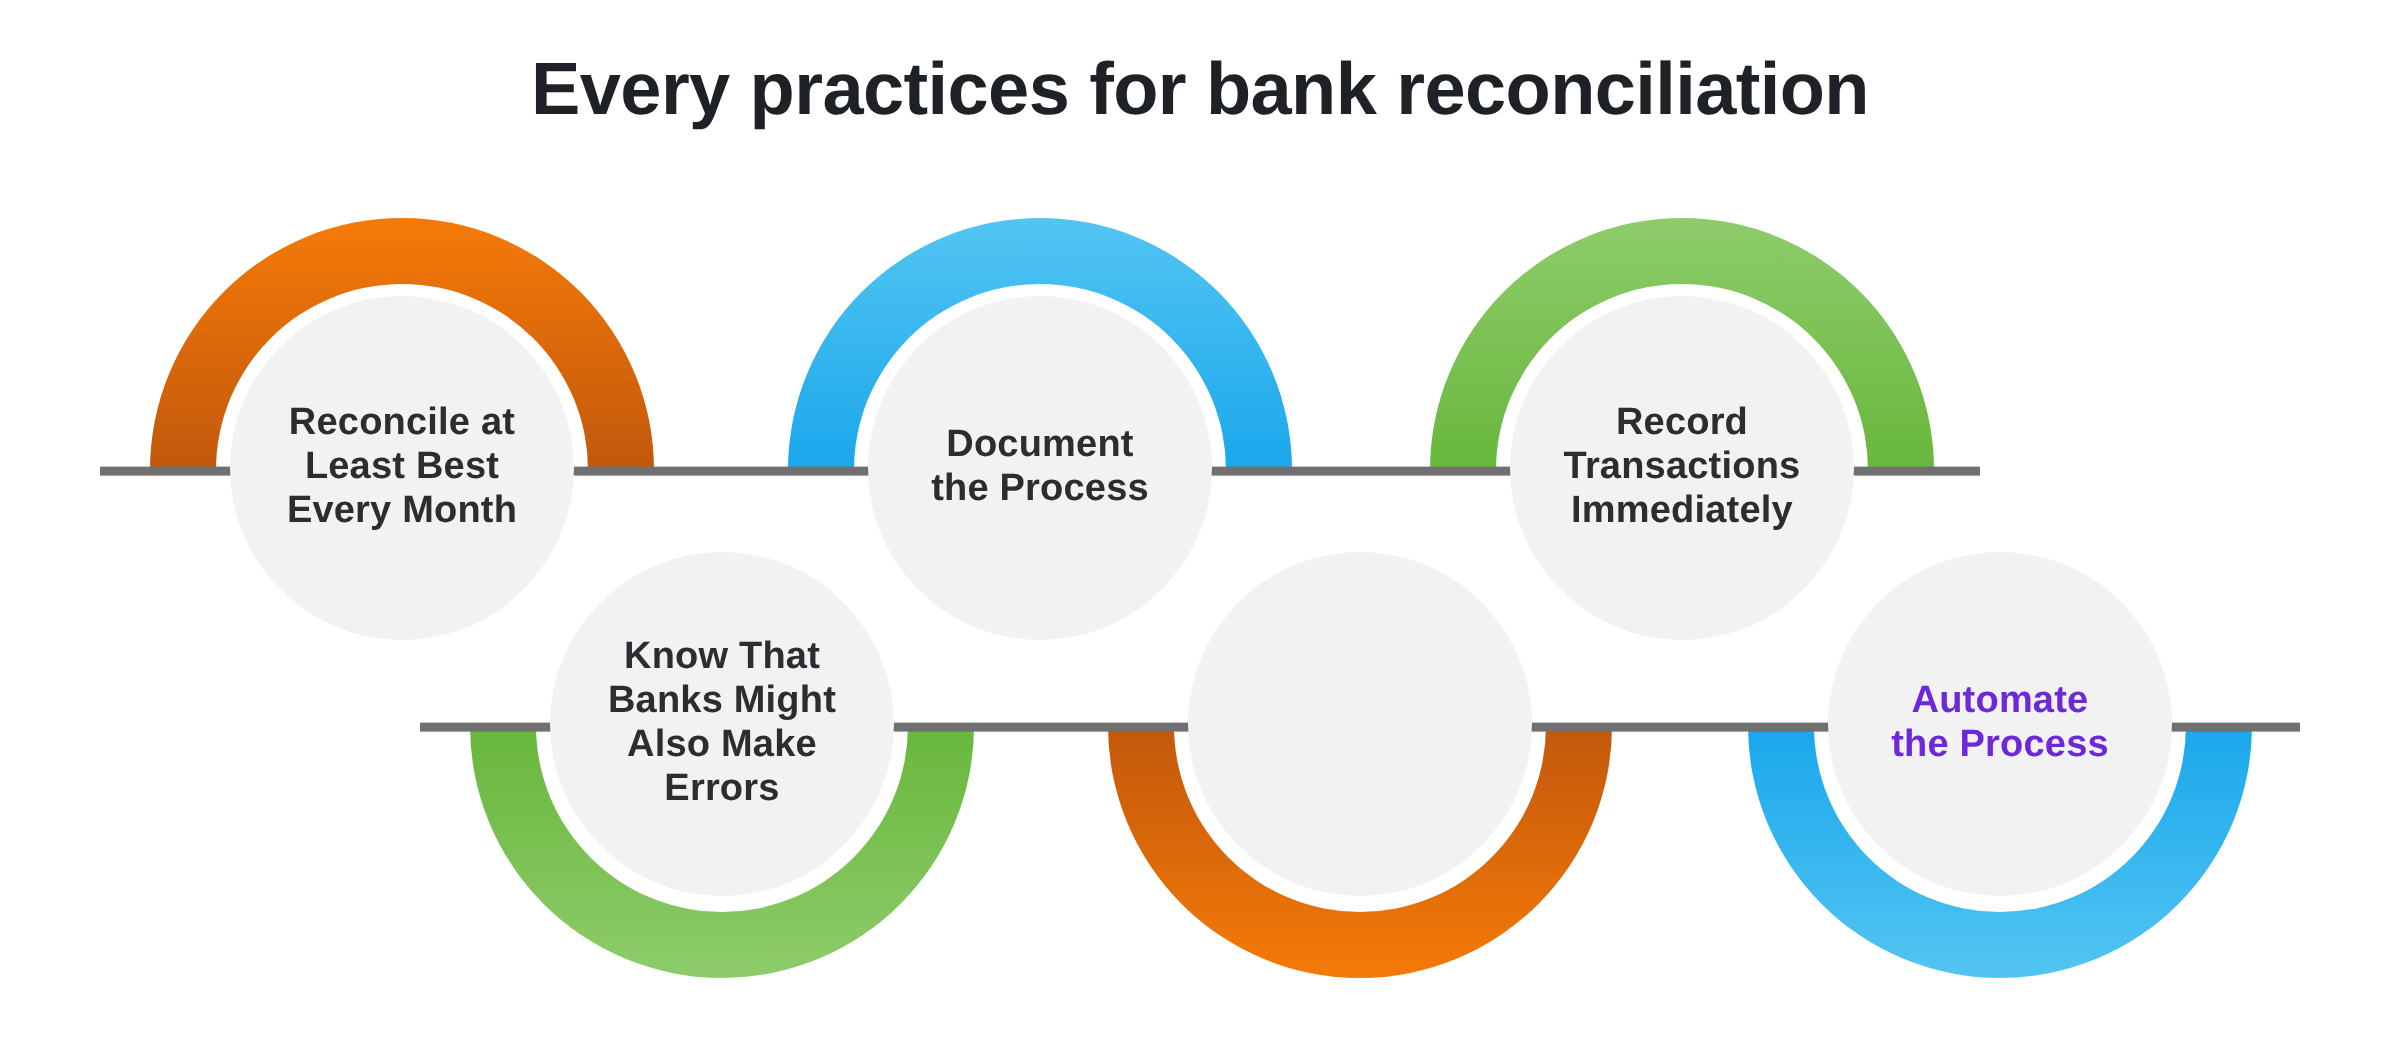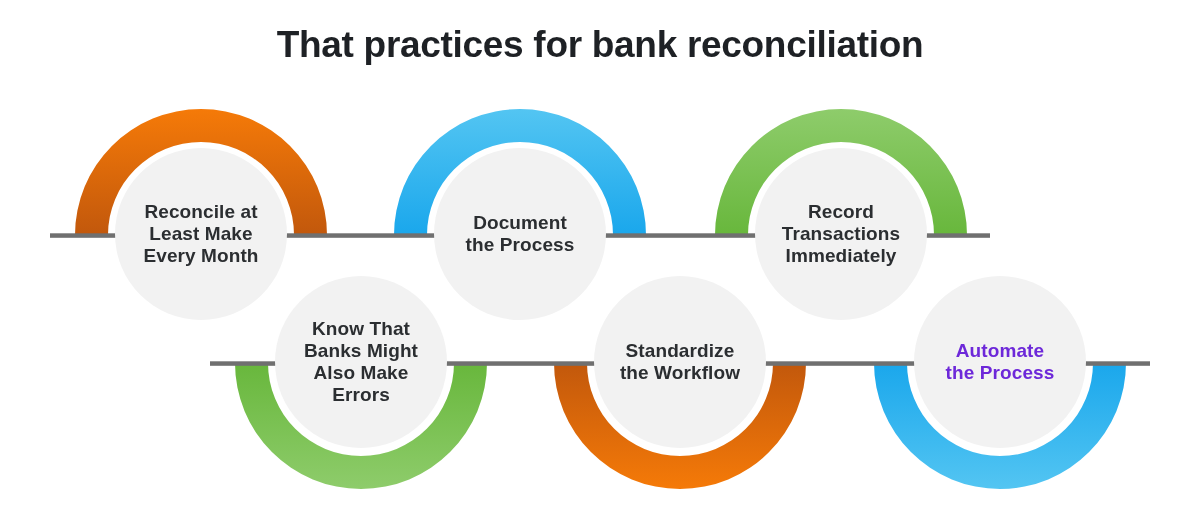--- a/index.html
+++ b/index.html
@@ -37,21 +37,21 @@
   .pos-2{left:751px;top:148px;}
   .pos-3{left:271px;top:276px;}
   .pos-4{left:590px;top:276px;}
   .pos-5{left:910px;top:276px;}
 </style>
 </head>
 <body>
 
 <div class="canvas">
 
-  <h1 class="title" style="color: rgb(30, 33, 37);">That practices for bank reconciliation</h1>
+  <h1 class="title" style="color: rgb(30, 33, 37);">Every practices for bank reconciliation</h1>
 
   <svg class="diagram-svg" width="1200" height="522" viewBox="0 0 1200 522">
     <defs>
       <linearGradient id="grad-0" x1="0" y1="1" x2="0" y2="0">
         <stop offset="0" stop-color="#c2580c"></stop>
         <stop offset="1" stop-color="#f57a08"></stop>
       </linearGradient>
       <linearGradient id="grad-1" x1="0" y1="1" x2="0" y2="0">
         <stop offset="0" stop-color="#1aa7ec"></stop>
         <stop offset="1" stop-color="#53c5f2"></stop>
@@ -90,29 +90,27 @@
       <circle cx="201" cy="234" r="86" fill="#f2f2f2"></circle>
       <circle cx="520" cy="234" r="86" fill="#f2f2f2"></circle>
       <circle cx="841" cy="234" r="86" fill="#f2f2f2"></circle>
       <circle cx="361" cy="362" r="86" fill="#f2f2f2"></circle>
       <circle cx="680" cy="362" r="86" fill="#f2f2f2"></circle>
       <circle cx="1000" cy="362" r="86" fill="#f2f2f2"></circle>
     </g>
   </svg>
 
   <div class="step-label pos-0" style="color: rgb(43, 46, 49);">Reconcile at
-Least Make
+Least Best
 Every Month</div>
   <div class="step-label pos-1" style="color: rgb(43, 46, 49);">Document
 the Process</div>
   <div class="step-label pos-3" style="color: rgb(43, 46, 49);">Know That
 Banks Might
 Also Make
 Errors</div>
   <div class="step-label pos-2" style="color: rgb(43, 46, 49);">Record
 Transactions
 Immediately</div>
-  <div class="step-label pos-4" style="color: rgb(43, 46, 49);">Standardize
-the Workflow</div>
   <div class="step-label pos-5" style="color: #6d28d9;">Automate
 the Process</div>
 
 </div>
 
 </body></html>

